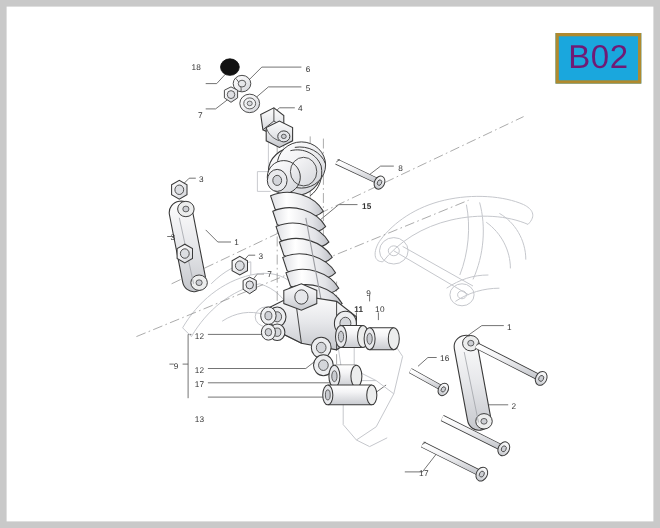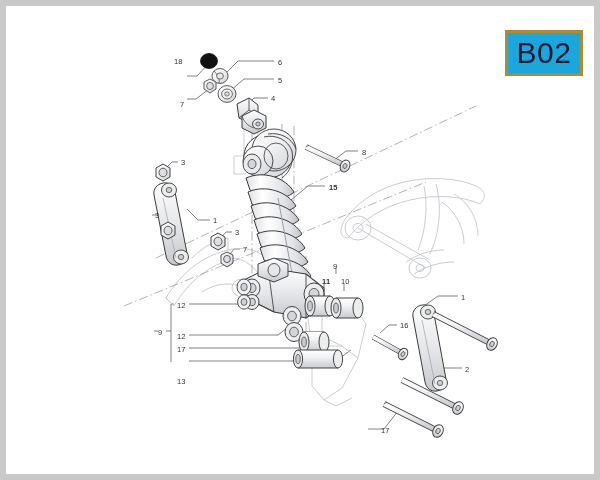--- a/index.html
+++ b/index.html
@@ -32,21 +32,21 @@
     position:absolute;
     left:499px;top:24px;
     width:78px;height:46px;
     background:#1aa7dd;
     border:3px solid #b08a2e;
     box-sizing:border-box;
     display:flex;align-items:center;justify-content:center;
     z-index:30;
   }
   #badge span{
-    color:#0f172a;
+    color:#701a75;
     font-size:30px;
     line-height:30px;
     letter-spacing:0.5px;
     font-family:"Liberation Sans", sans-serif;
   }
 
   
   .callout{
     position:absolute;
     font-size:7.5px;

